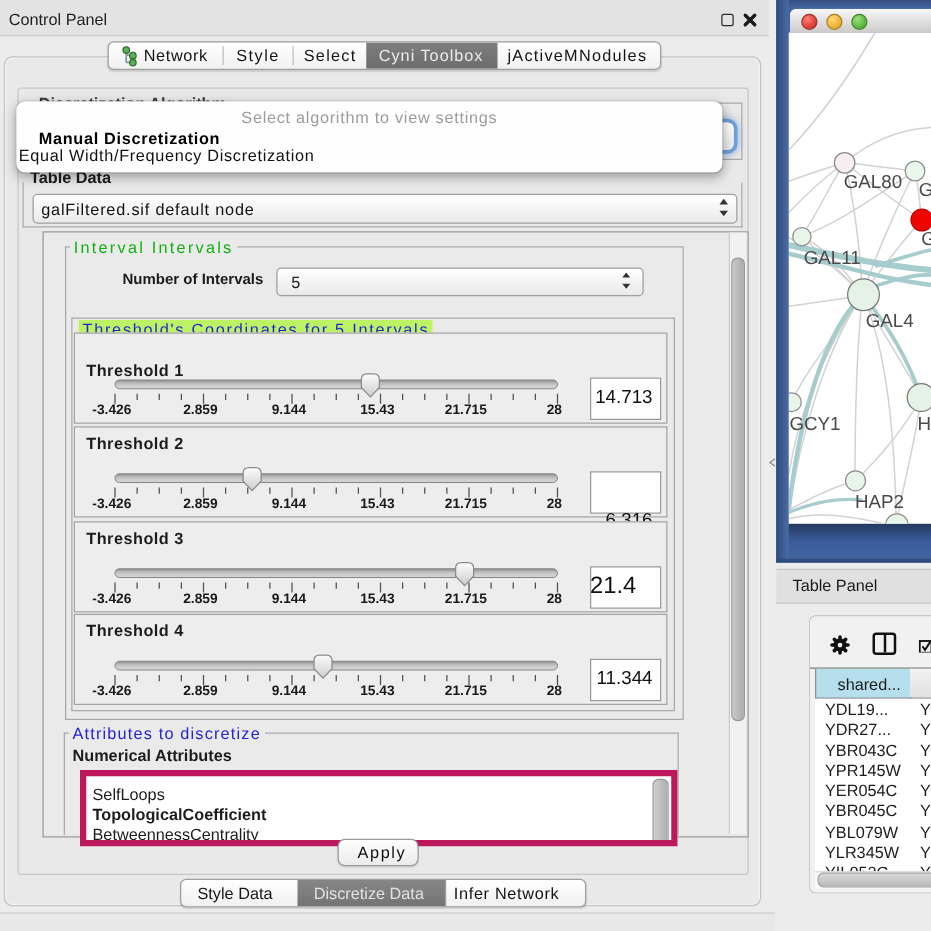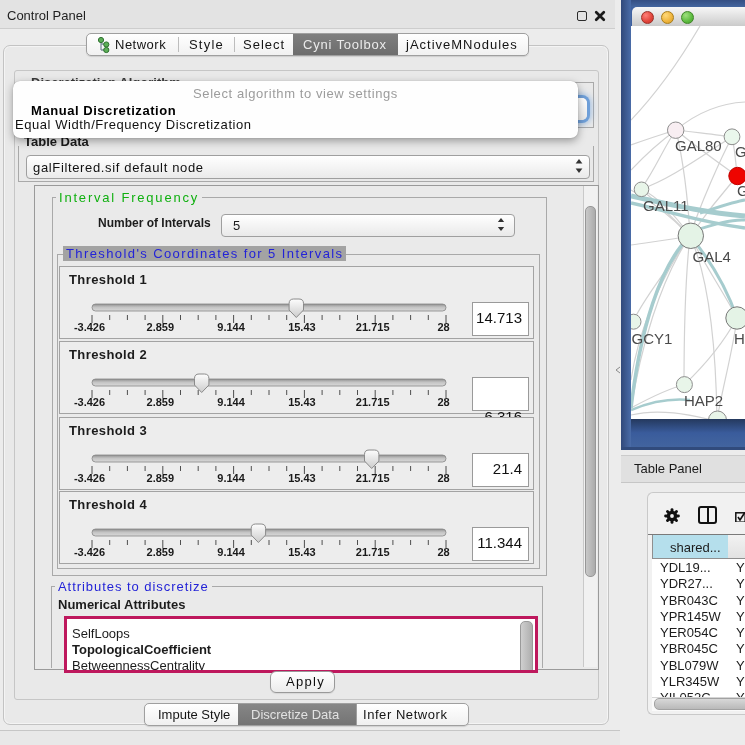--- a/index.html
+++ b/index.html
@@ -53,35 +53,35 @@
   <path d="M5 1 L8.4 5.5 L1.6 5.5 Z" fill="#333"></path>
   <path d="M5 15 L8.4 10.5 L1.6 10.5 Z" fill="#333"></path>
 </svg>
 
 <div class="abs" style="left:34px;top:185px;width:563px;height:483px;border:1px solid #9a9a9a;background:#eaeaea;"></div>
 
 <div class="abs" style="left:583px;top:186px;width:13px;height:481px;background:#f1f1f1;border-left:1px solid #c9c9c9;"></div>
 <div class="abs" style="left:585px;top:206px;width:9px;height:369px;background:linear-gradient(90deg,#c9c9c9,#ababab);border:1px solid #979797;border-radius:5px;"></div>
 
 <div class="abs" style="left:52px;top:197px;width:493px;height:377px;border:1px solid #a9a9a9;"></div>
-<div class="abs t13" style="left:56px;top:190px;background:#eaeaea;padding:0 3px;color:#10b010;letter-spacing:1.8px;">Interval Frequency</div>
+<div class="abs t13" style="left:56px;top:190px;background:#eaeaea;padding:0 3px;color:#10b010;letter-spacing:1.8px;">Interval Intervals</div>
 
 <div class="abs bold" style="left:98px;top:216px;font-size:12px;color:#1c1c1c;">Number of Intervals</div>
 <div class="abs" style="left:221px;top:214px;width:292px;height:21px;background:linear-gradient(180deg,#ffffff,#e9e9e9);border:1px solid #9f9f9f;border-radius:4px;"></div>
 <div class="abs t13" style="left:233px;top:218px;">5</div>
 <svg class="abs" style="left:496px;top:217px;" width="10" height="15" viewBox="0 0 10 15">
   <path d="M5 1 L8.2 5 L1.8 5 Z" fill="#333"></path>
   <path d="M5 14 L8.2 10 L1.8 10 Z" fill="#333"></path>
 </svg>
 
 <div class="abs" style="left:57px;top:254px;width:481px;height:313px;border:1px solid #a9a9a9;"></div>
-<div class="abs t13" style="left:63px;top:246px;background:#a3a3a3;padding:0 3px;color:#2323d7;letter-spacing:1.4px;">Threshold's Coordinates for 5 Intervals</div>
+<div class="abs t13" style="left:63px;top:256px;background:#bef264;padding:0 3px;color:#2323d7;letter-spacing:1.4px;">Threshold's Coordinates for 5 Intervals</div>
 
 <div class="abs" style="left:59px;top:266px;width:473px;height:71px;background:#ededed;border:1px solid #a3a3a3;">
-  <div class="abs t13 bold" style="left:9px;top:5px;letter-spacing:0.4px;">Threshold 1</div>
+  <div class="abs t13 bold" style="left:9px;top:22px;letter-spacing:0.4px;">Threshold 1</div>
   <svg class="abs" style="left:0;top:0;" width="473" height="71" viewBox="0 0 473 71">
     <defs>
       <linearGradient id="trg266" x1="0" y1="0" x2="0" y2="1">
         <stop offset="0" stop-color="#8f8f8f"></stop>
           <stop offset="0.45" stop-color="#c3c3c3"></stop>
           <stop offset="1" stop-color="#d9d9d9"></stop>
       </linearGradient>
       <linearGradient id="thg" x1="0" y1="0" x2="0" y2="1">
         <stop offset="0" stop-color="#fdfdfd"></stop>
           <stop offset="1" stop-color="#cccccc"></stop>
@@ -205,21 +205,21 @@
       <line x1="386.0" y1="48" x2="386.0" y2="56" stroke="#4f4f4f" stroke-width="1"></line>
     <text x="29.5" y="64" font-size="11" font-weight="bold" fill="#1a1a1a" text-anchor="middle">-3.426</text>
       <text x="100.3" y="64" font-size="11" font-weight="bold" fill="#1a1a1a" text-anchor="middle">2.859</text>
       <text x="171.1" y="64" font-size="11" font-weight="bold" fill="#1a1a1a" text-anchor="middle">9.144</text>
       <text x="241.9" y="64" font-size="11" font-weight="bold" fill="#1a1a1a" text-anchor="middle">15.43</text>
       <text x="312.7" y="64" font-size="11" font-weight="bold" fill="#1a1a1a" text-anchor="middle">21.715</text>
       <text x="383.5" y="64" font-size="11" font-weight="bold" fill="#1a1a1a" text-anchor="middle">28</text>
     <path d="M 304.5 43 L 304.5 36.5 Q 304.5 32 309.0 32 L 314.4 32 Q 318.9 32 318.9 36.5 L 318.9 43 L 311.7 50.5 Z" fill="url(#thg)" stroke="#8a8a8a" stroke-width="1"></path>
   </svg>
   <div class="abs" style="left:412px;top:35px;width:55px;height:32px;background:#ffffff;border:1px solid #9a9a9a;"></div>
-  <div class="abs" style="left:412px;top:35px;width:50px;height:32px;line-height:32px;text-align:right;font-size:15px;color:#111;">21.4</div>
+  <div class="abs" style="left:412px;top:35px;width:50px;height:32px;line-height:32px;font-size:19px;color:#111;">21.4</div>
 </div>
 <div class="abs" style="left:59px;top:491px;width:473px;height:71px;background:#ededed;border:1px solid #a3a3a3;">
   <div class="abs t13 bold" style="left:9px;top:5px;letter-spacing:0.4px;">Threshold 4</div>
   <svg class="abs" style="left:0;top:0;" width="473" height="71" viewBox="0 0 473 71">
     <defs>
       <linearGradient id="trg491" x1="0" y1="0" x2="0" y2="1">
         <stop offset="0" stop-color="#8f8f8f"></stop>
           <stop offset="0.45" stop-color="#c3c3c3"></stop>
           <stop offset="1" stop-color="#d9d9d9"></stop>
       </linearGradient>
@@ -258,34 +258,34 @@
       <text x="383.5" y="64" font-size="11" font-weight="bold" fill="#1a1a1a" text-anchor="middle">28</text>
     <path d="M 191.2 43 L 191.2 36.5 Q 191.2 32 195.7 32 L 201.1 32 Q 205.6 32 205.6 36.5 L 205.6 43 L 198.4 50.5 Z" fill="url(#thg)" stroke="#8a8a8a" stroke-width="1"></path>
   </svg>
   <div class="abs" style="left:412px;top:35px;width:55px;height:32px;background:#ffffff;border:1px solid #9a9a9a;"></div>
   <div class="abs" style="left:412px;top:35px;width:50px;height:32px;line-height:32px;text-align:right;font-size:15px;color:#111;">11.344</div>
 </div>
 
 <div class="abs" style="left:51px;top:586px;width:490px;height:81px;border:1px solid #a9a9a9;border-bottom:none;"></div>
 <div class="abs t13" style="left:55px;top:579px;background:#eaeaea;padding:0 3px;color:#2323d7;letter-spacing:0.95px;">Attributes to discretize</div>
 <div class="abs t13 bold" style="left:58px;top:597px;">Numerical Attributes</div>
-<div class="abs" style="left:64px;top:616px;width:468px;height:51px;background:#ffffff;border:3px solid #be185d;overflow:hidden;">
+<div class="abs" style="left:64px;top:616px;width:468px;height:51px;background:#ffffff;border:5px solid #be185d;overflow:hidden;">
   <div class="abs t13" style="left:5px;top:7px;">SelfLoops</div>
   <div class="abs t13" style="left:5px;top:23px;font-weight:bold;">TopologicalCoefficient</div>
   <div class="abs t13" style="left:5px;top:39px;">BetweennessCentrality</div>
   <div class="abs" style="left:453px;top:2px;width:11px;height:60px;background:linear-gradient(90deg,#cfcfcf,#aeaeae);border:1px solid #9a9a9a;border-radius:5px;"></div>
 </div>
 
 <div class="abs" style="left:270px;top:671px;width:63px;height:20px;background:linear-gradient(180deg,#ffffff,#ebebeb);border:1px solid #999;border-radius:6px;box-shadow:0 1px 1px rgba(0,0,0,.08);"></div>
 <div class="abs t13" style="left:286px;top:674px;color:#0d0d0d;letter-spacing:1.3px;">Apply</div>
 
 <div class="abs" style="left:144px;top:703px;width:323px;height:21px;background:linear-gradient(180deg,#ffffff,#f0f0f0);border:1px solid #9f9f9f;border-radius:5px;box-shadow:0 1px 1px rgba(0,0,0,.12);overflow:hidden;">
   <div class="abs" style="left:93px;top:0;width:118px;height:21px;background:linear-gradient(180deg,#868686,#747474);"></div>
   <div class="abs" style="left:211px;top:0;width:1px;height:21px;background:#9f9f9f;"></div>
-  <div class="abs t13" style="left:13px;top:3px;color:#141414;">Impute Style</div>
+  <div class="abs t13" style="left:13px;top:3px;color:#141414;">Style Data</div>
   <div class="abs t13" style="left:106px;top:3px;color:#e2e2e2;">Discretize Data</div>
   <div class="abs t13" style="left:218px;top:3px;color:#141414;letter-spacing:0.55px;">Infer Network</div>
 </div>
 
 <div class="abs" style="left:0;top:730px;width:620px;height:1px;background:#c6c6c6;"></div>
 <div class="abs" style="left:0;top:731px;width:620px;height:14px;background:#e8e8e8;"></div>
 
 <div class="abs" style="left:13px;top:81px;width:565px;height:57px;background:#fefefe;border-radius:7px;box-shadow:0 3px 9px rgba(0,0,0,.35), 0 0 1px rgba(0,0,0,.3);z-index:30;"></div>
 <div class="abs t13" style="left:13px;top:86px;width:565px;text-align:center;color:#9c9c9c;letter-spacing:0.58px;z-index:31;">Select algorithm to view settings</div>
 <div class="abs t13 bold" style="left:15px;top:103px;color:#000;letter-spacing:0.55px;z-index:31;margin-left:16px;">Manual Discretization</div>

